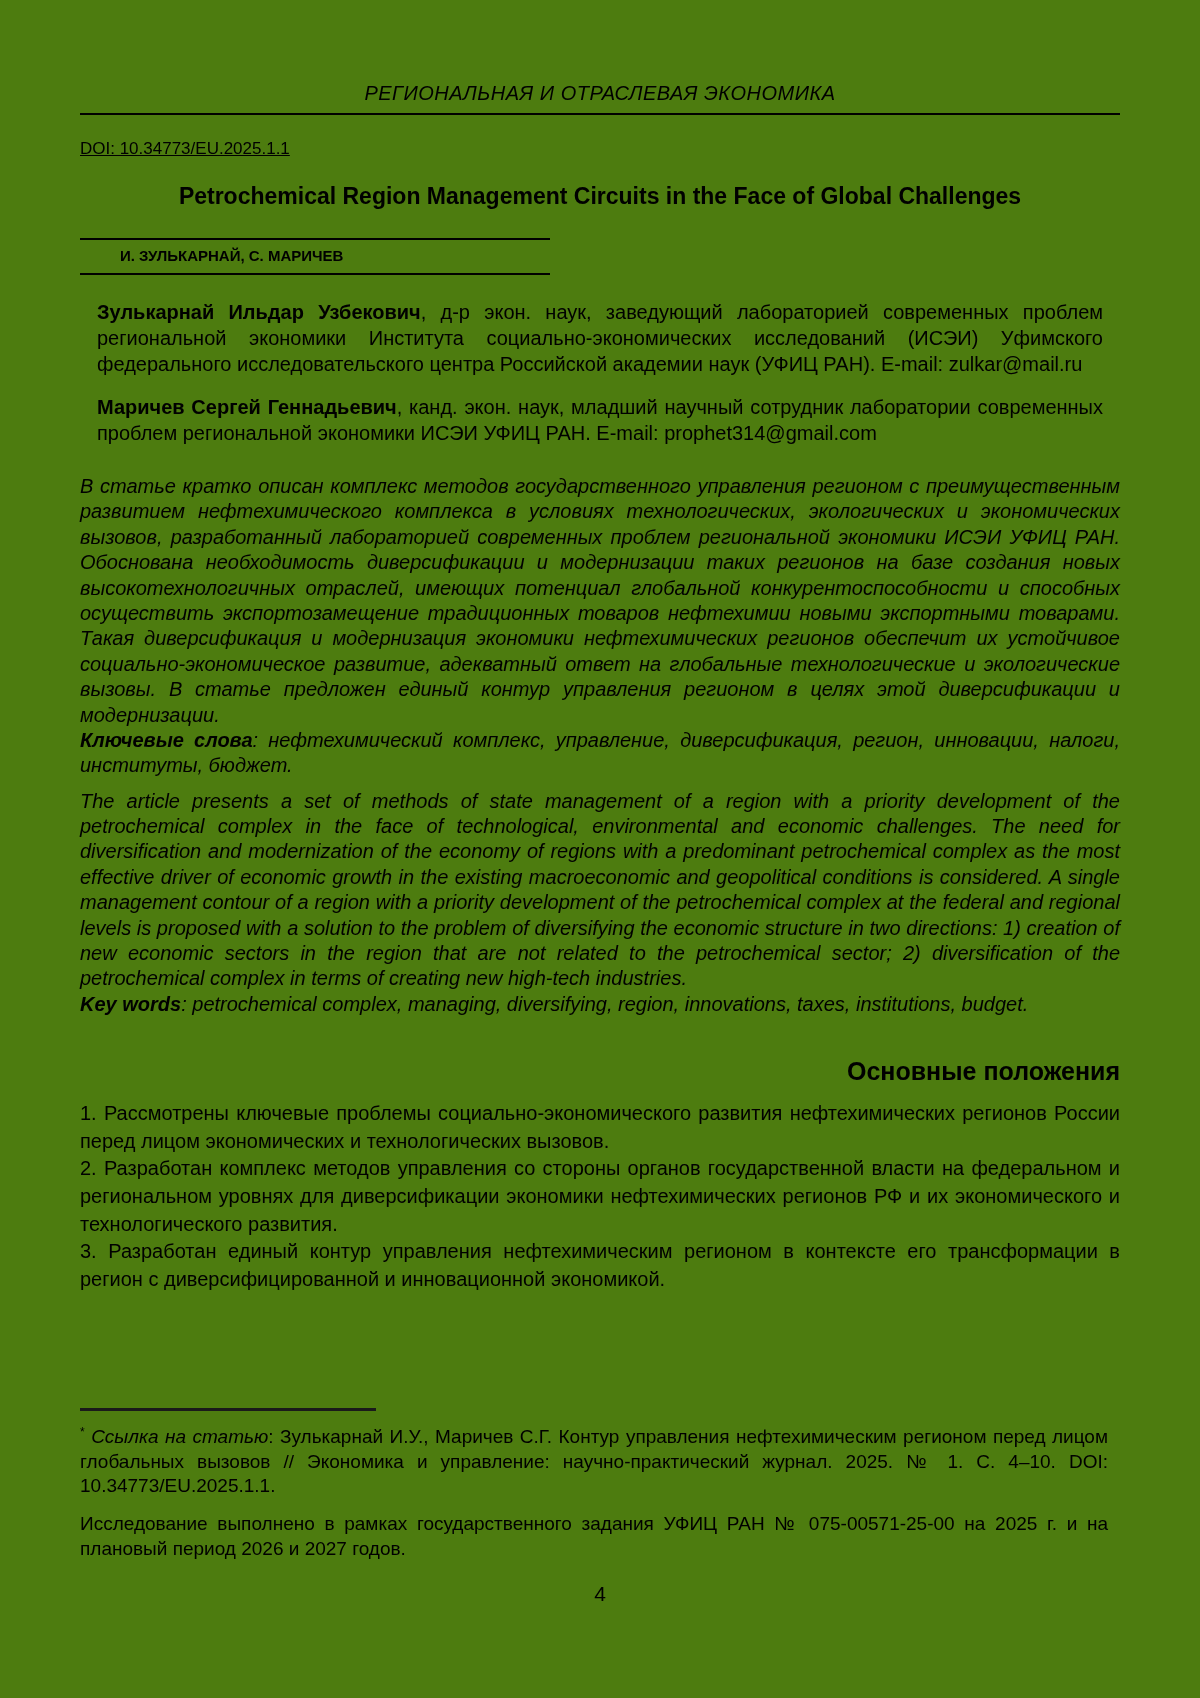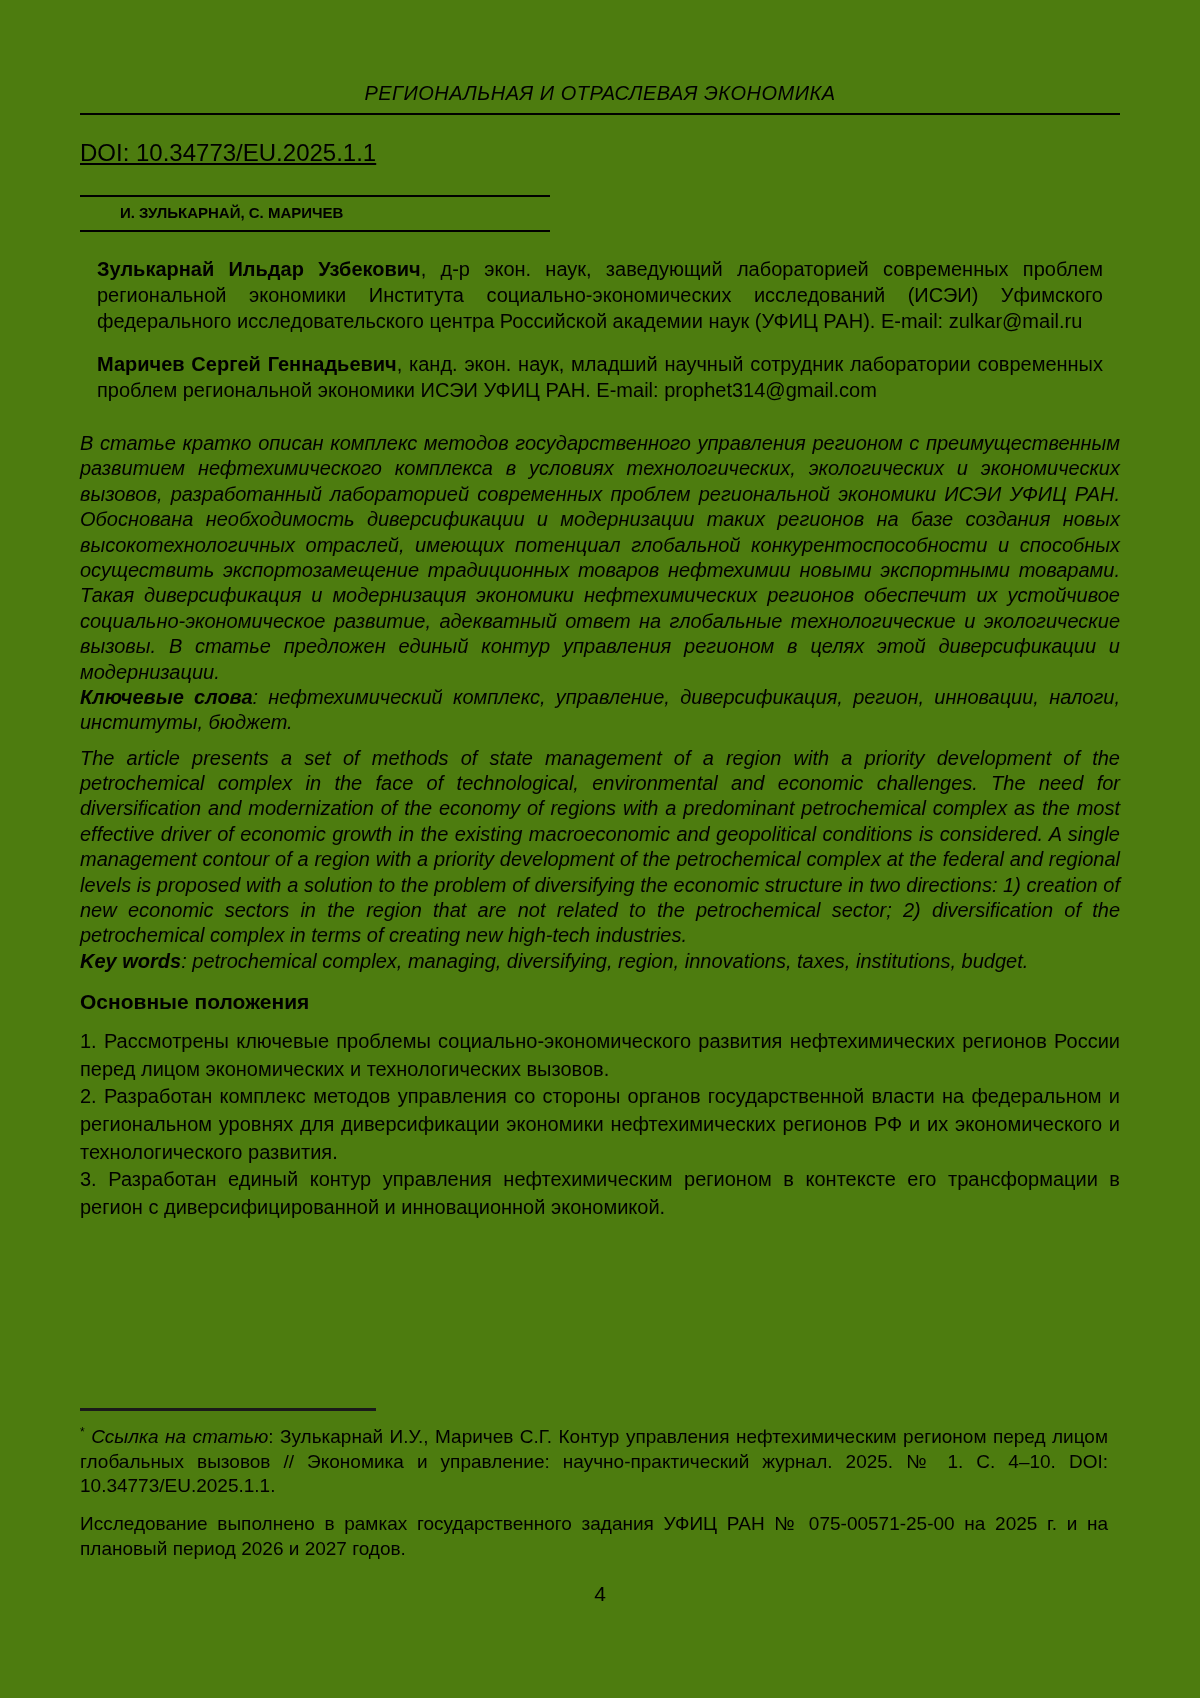--- a/index.html
+++ b/index.html
@@ -23,21 +23,21 @@
   .running-head {
     text-align: center;
     font-style: italic;
     font-size: 20px;
     letter-spacing: 0.5px;
     padding-bottom: 8px;
     border-bottom: 2px solid #000;
   }
   .doi-line {
     margin-top: 24px;
-    font-size: 24px;
+    font-size: 17px;
   }
   .doi-line span {
     text-decoration: underline;
   }
   .title-ru {
     margin-top: 20px;
     text-align: center;
     font-weight: bold;
     font-size: 31px;
     line-height: 1.4;
@@ -86,23 +86,24 @@
     font-style: italic;
   }
   .abstract-en {
     margin-top: 10px;
     font-style: italic;
     font-size: 20px;
     line-height: 1.27;
     text-align: justify;
   }
   .section-heading {
-    margin-top: 16px;
+    margin-top: 40px;
     font-weight: bold;
-    font-size: 21px;
+    font-size: 25px;
+    text-align: right;
   }
   .highlights {
     margin-top: 14px;
     font-size: 20px;
     line-height: 1.38;
     text-align: justify;
   }
   .highlights p {
     margin: 0;
   }
@@ -145,20 +146,21 @@
 <div class="page">
   <div class="content">
 
     <div class="running-head">РЕГИОНАЛЬНАЯ И ОТРАСЛЕВАЯ ЭКОНОМИКА</div>
 
     <div class="doi-line">
       <span>DOI: 10.34773/EU.2025.1.1</span>
     </div>
 
 
+    <div class="title-en">Petrochemical Region Management Circuits in the Face of Global Challenges</div>
 
     <div class="byline-block">И. ЗУЛЬКАРНАЙ, С. МАРИЧЕВ</div>
 
     <div class="authors-info">
       <p><b>Зулькарнай Ильдар Узбекович</b><span>, д-р экон. наук, заведующий лабораторией современных проблем региональной экономики Института социально-экономических исследований (ИСЭИ) Уфимского федерального исследовательского центра Российской академии наук (УФИЦ РАН). E-mail: zulkar@mail.ru</span></p>
       <p><b>Маричев Сергей Геннадьевич</b><span>, канд. экон. наук, младший научный сотрудник лаборатории современных проблем региональной экономики ИСЭИ УФИЦ РАН. E-mail: prophet314@gmail.com</span></p>
     </div>
 
     <div class="abstract-ru">
       <p>В статье кратко описан комплекс методов государственного управления регионом с преимущественным развитием нефтехимического комплекса в условиях технологических, экологических и экономических вызовов, разработанный лабораторией современных проблем региональной экономики ИСЭИ УФИЦ РАН. Обоснована необходимость диверсификации и модернизации таких регионов на базе создания новых высокотехнологичных отраслей, имеющих потенциал глобальной конкурентоспособности и способных осуществить экспортозамещение традиционных товаров нефтехимии новыми экспортными товарами. Такая диверсификация и модернизация экономики нефтехимических регионов обеспечит их устойчивое социально-экономическое развитие, адекватный ответ на глобальные технологические и экологические вызовы. В статье предложен единый контур управления регионом в целях этой диверсификации и модернизации.</p>

